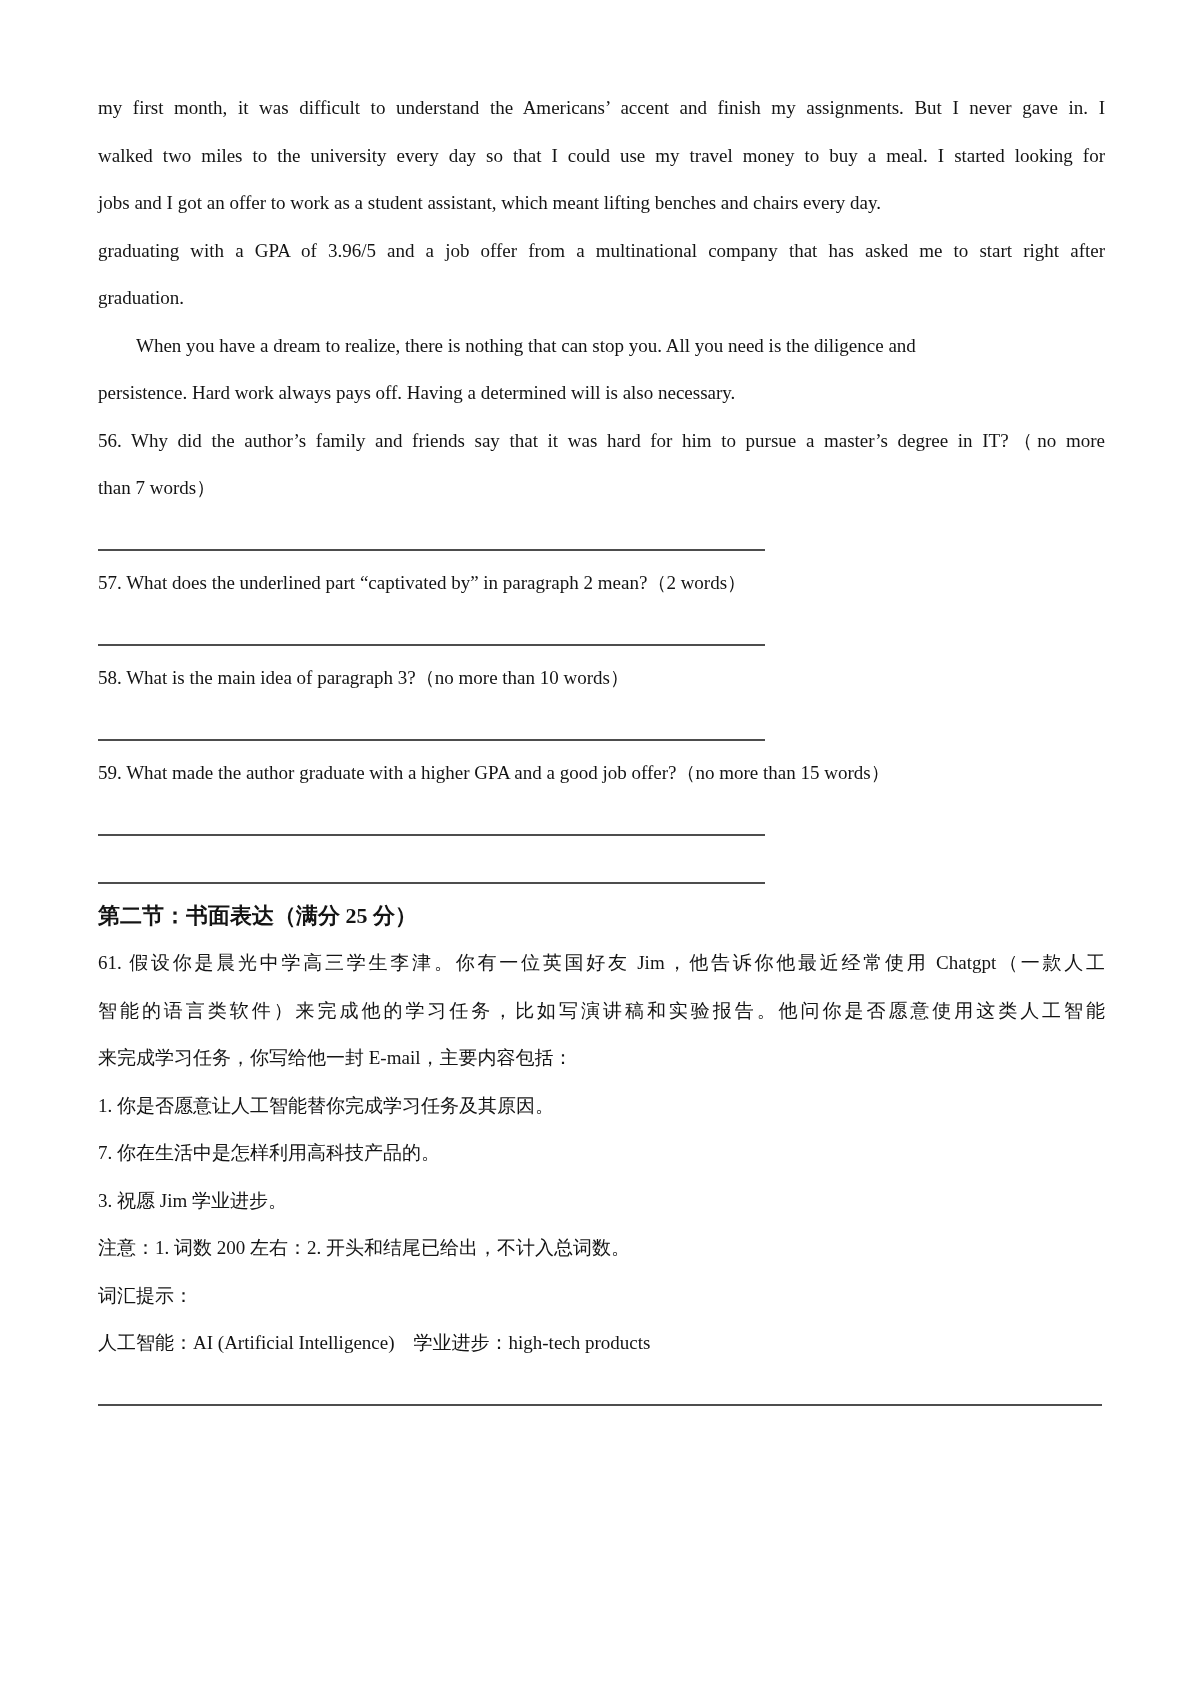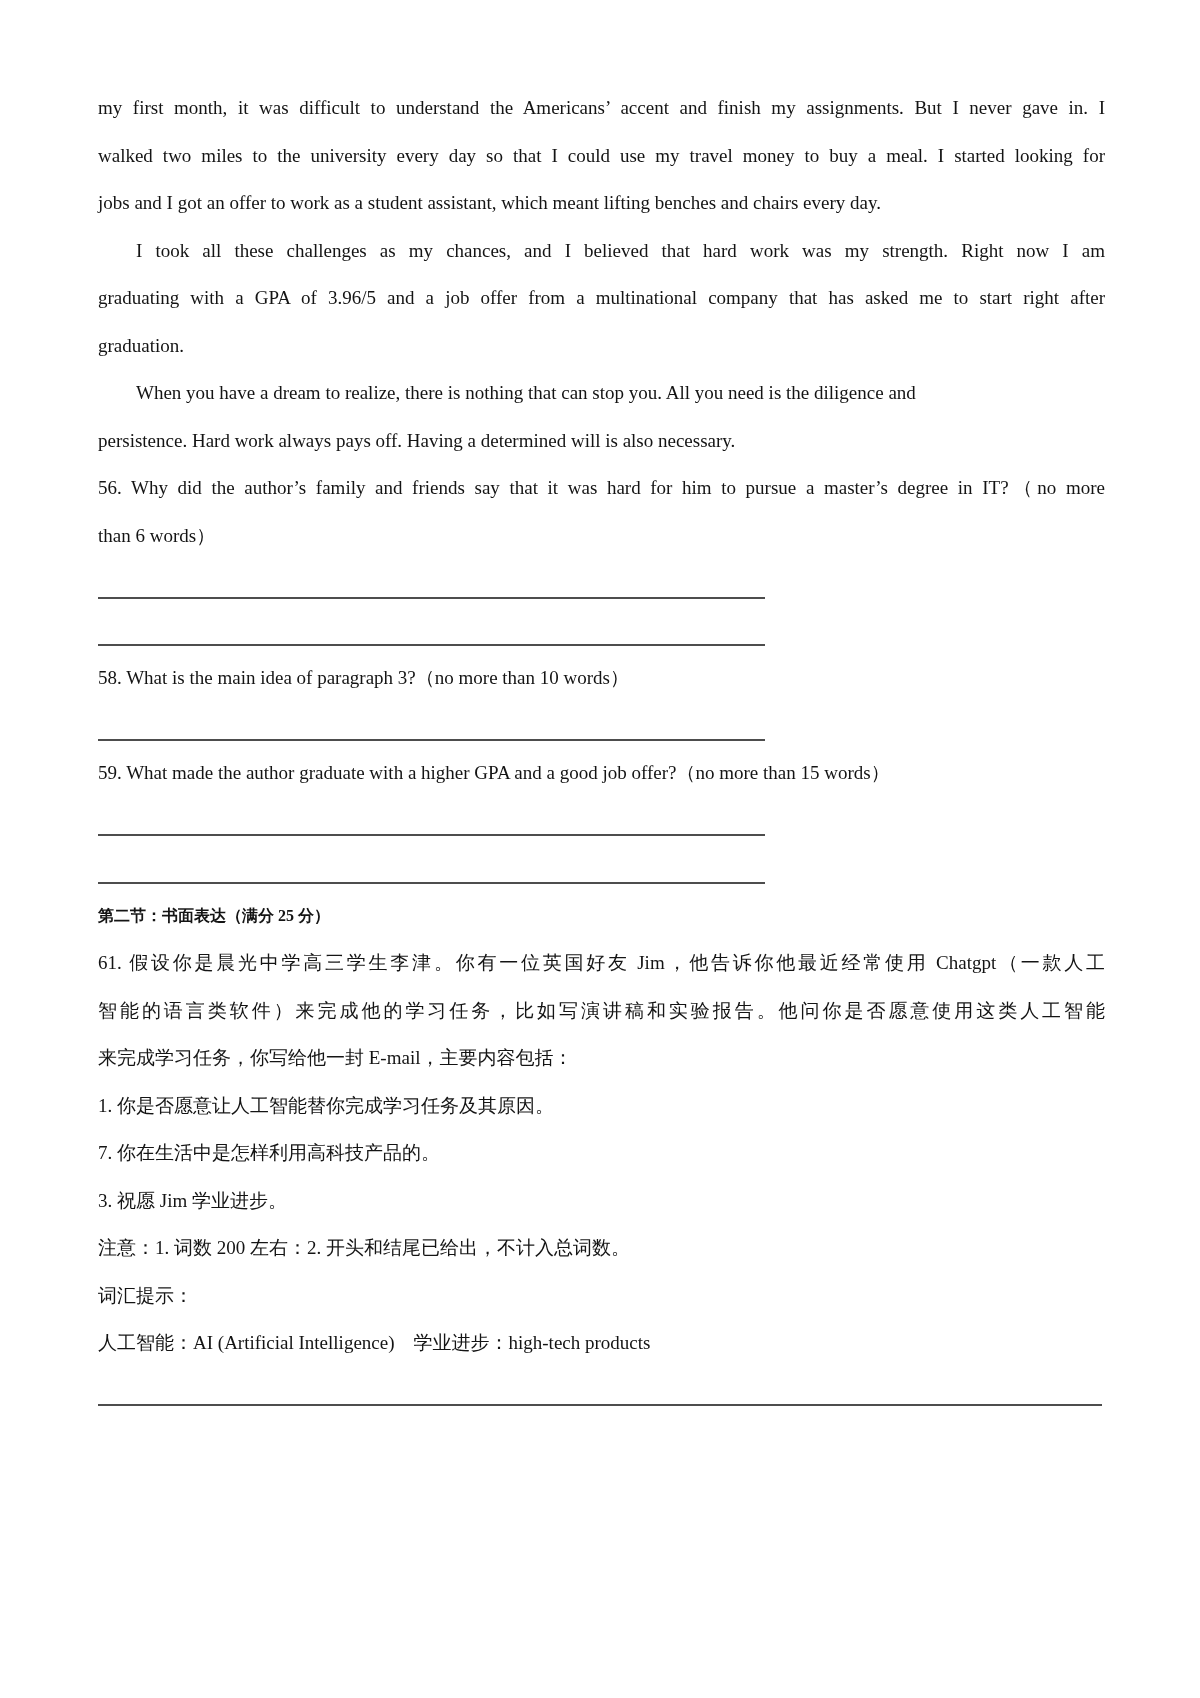--- a/index.html
+++ b/index.html
@@ -39,45 +39,45 @@
     position: absolute;
     left: 0;
     bottom: 8px;
     width: 667px;
     height: 0;
     border-top: 2px solid #4d4d4d;
   }
   .rule.full { width: 1004px; }
   .heading {
     font-weight: bold;
-    font-size: 16px;
+    font-size: 22px;
   }
 </style>
 </head>
 <body>
 
 <div class="page">
 
   <div class="line j">my first month, it was difficult to understand the Americans’ accent and finish my assignments. But I never gave in. I</div>
   <div class="line j">walked two miles to the university every day so that I could use my travel money to buy a meal. I started looking for</div>
   <div class="line">jobs and I got an offer to work as a student assistant, which meant lifting benches and chairs every day.</div>
 
-  <div class="line j indent">I took all these challenges as my chances, and I believed that hard work was my strength. Right now I am</div>
   <div class="line j">graduating with a GPA of 3.96/5 and a job offer from a multinational company that has asked me to start right after</div>
   <div class="line">graduation.</div>
 
   <div class="line indent">When you have a dream to realize, there is nothing that can stop you. All you need is the diligence and</div>
   <div class="line">persistence. Hard work always pays off. Having a determined will is also necessary.</div>
 
   <div class="line j">56. Why did the author’s family and friends say that it was hard for him to pursue a master’s degree in IT?（no more</div>
-  <div class="line">than 6 words）</div>
+  <div class="line">than 7 words）</div>
   <div class="rule-line">
       <div class="rule"></div>
     </div>
 
+  <div class="line">57. What does the underlined part “captivated by” in paragraph 2 mean?（2 words）</div>
   <div class="rule-line">
       <div class="rule"></div>
     </div>
 
   <div class="line">58. What is the main idea of paragraph 3?（no more than 10 words）</div>
   <div class="rule-line">
       <div class="rule"></div>
     </div>
 
   <div class="line">59. What made the author graduate with a higher GPA and a good job offer?（no more than 15 words）</div>

